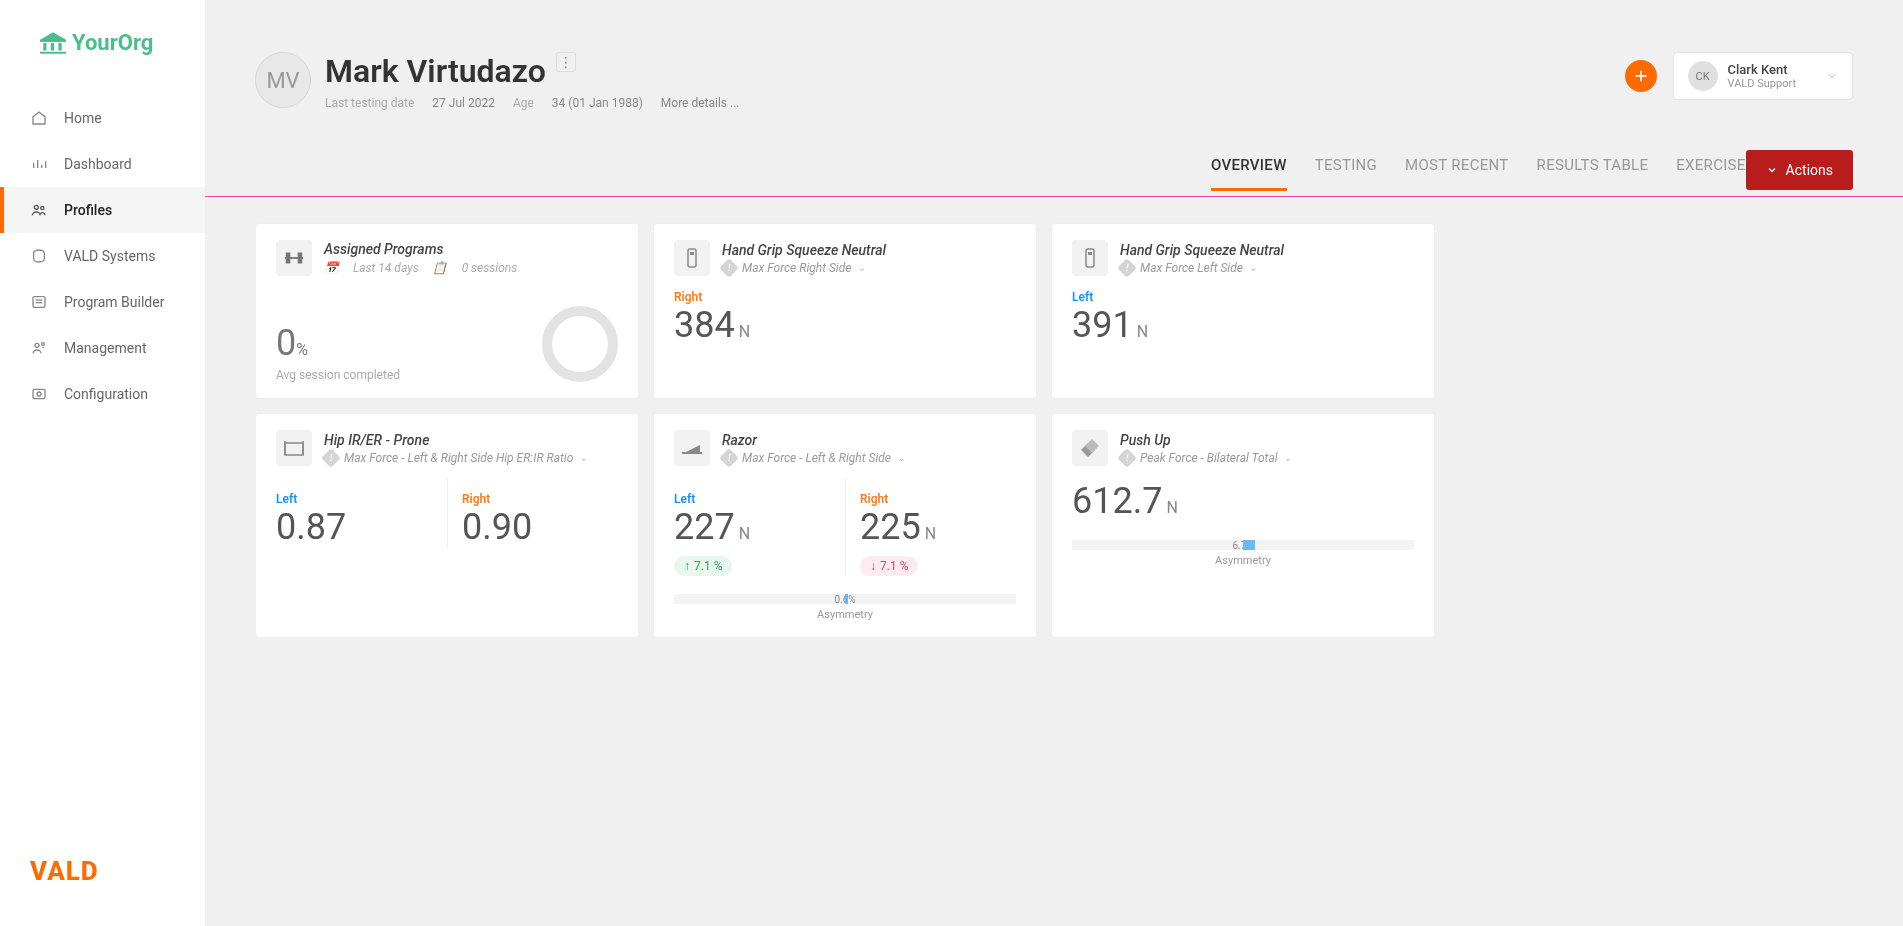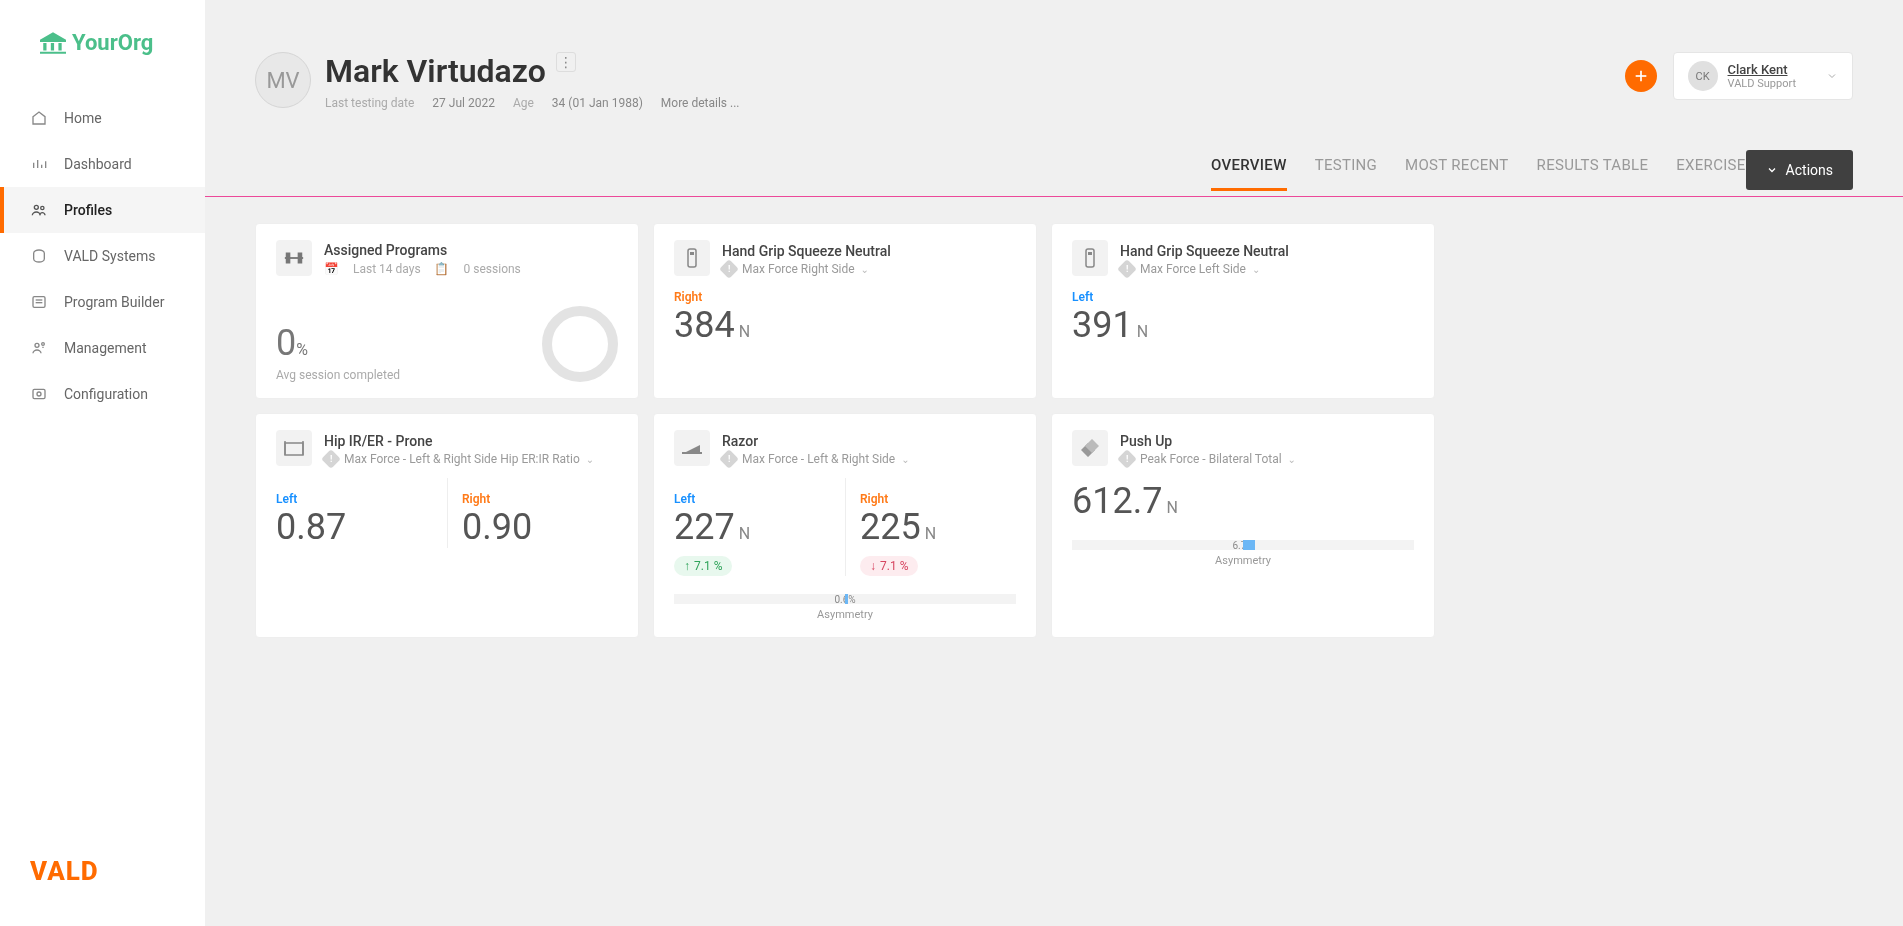--- a/index.html
+++ b/index.html
@@ -29,35 +29,35 @@
 .menu-dots { width: 20px; height: 20px; border: 1px solid #ddd; border-radius: 3px; display: flex; align-items: center; justify-content: center; cursor: pointer; color: #888; font-size: 14px; }
 .profile-meta { display: flex; gap: 18px; margin-top: 6px; font-size: 12px; color: #888; flex-wrap: wrap; align-items: baseline; }
 .profile-meta .label { color: #aaa; }
 .profile-meta .value { color: #888; }
 .more-details { color: #888; cursor: pointer; }
 
 .header-right { display: flex; align-items: center; gap: 16px; }
 .add-btn { width: 32px; height: 32px; border-radius: 50%; background: #ff6b00; color: #fff; display: flex; align-items: center; justify-content: center; font-size: 22px; cursor: pointer; }
 .user-chip { display: flex; align-items: center; padding: 8px 14px; border: 1px solid #e5e5e5; border-radius: 4px; cursor: pointer; background: #fff; gap: 10px; }
 .avatar-sm { width: 30px; height: 30px; border-radius: 50%; background: #e0e0e0; display: flex; align-items: center; justify-content: center; font-size: 11px; color: #777; }
-.user-info .name { font-size: 13px; font-weight: 500; color: #444; text-decoration: underline; }
+.user-info .name { font-size: 13px; font-weight: 500; color: #444; }
 .user-info .role { font-size: 11px; color: #999; }
 .chev { color: #aaa; margin-left: 20px; }
 
 
 .tabs-row { display: flex; justify-content: flex-end; align-items: center; padding: 40px 50px 0 50px; border-bottom: 1px solid #ec4899; }
 .tabs { display: flex; gap: 28px; }
 .tab { font-size: 15px; color: #999; padding-bottom: 14px; cursor: pointer; letter-spacing: 0.3px; border-bottom: 3px solid transparent; }
 .tab.active { color: #333; font-weight: 500; border-bottom-color: #ff6b00; }
-.actions-btn { background: #404040; color: #fff; padding: 12px 20px; border-radius: 3px; font-size: 14px; display: flex; align-items: center; gap: 8px; cursor: pointer; margin-bottom: 6px; }
+.actions-btn { background: #b91c1c; color: #fff; padding: 12px 20px; border-radius: 3px; font-size: 14px; display: flex; align-items: center; gap: 8px; cursor: pointer; margin-bottom: 6px; }
 
 
 .grid { display: grid; grid-template-columns: repeat(3, 1fr); gap: 14px; padding: 26px 50px; max-width: 1280px; }
 .card { background: #fff; border: 1px solid #eee; border-radius: 4px; padding: 16px 20px; min-height: 176px; position: relative; }
-.card-header { display: flex; gap: 12px; align-items: flex-end; }
+.card-header { display: flex; gap: 12px; align-items: center; font-style: italic; }
 .card-icon { width: 36px; height: 36px; background: #f2f2f2; border-radius: 4px; display: flex; align-items: center; justify-content: center; color: #888; font-size: 16px; flex-shrink: 0; }
 .card-title { font-size: 14px; color: #444; font-weight: 500; }
 .card-sub { font-size: 12px; color: #9a9a9a; display: flex; align-items: center; gap: 6px; margin-top: 3px; }
 .card-sub .caret { color: #bbb; font-size: 10px; }
 .info-badge { width: 14px; height: 14px; border-radius: 3px; background: #d5d5d5; display: inline-flex; align-items: center; justify-content: center; font-size: 9px; color: #fff; font-weight: bold; transform: rotate(45deg); }
 .info-badge span { transform: rotate(-45deg); }
 .side-lbl { font-size: 12px; font-weight: 600; margin-top: 14px; }
 .side-lbl.right { color: #ff7a18; }
 .side-lbl.left { color: #1890ff; }
 .big-val { font-size: 36px; color: #555; font-weight: 400; display: flex; align-items: baseline; gap: 4px; }

